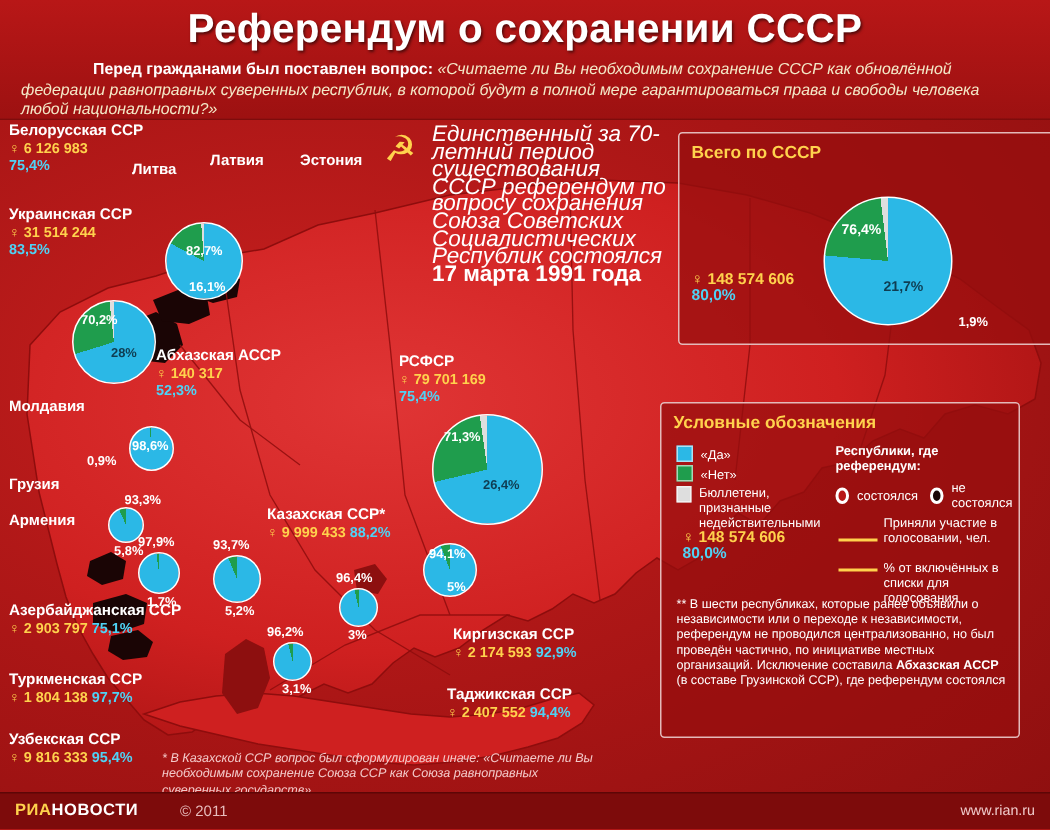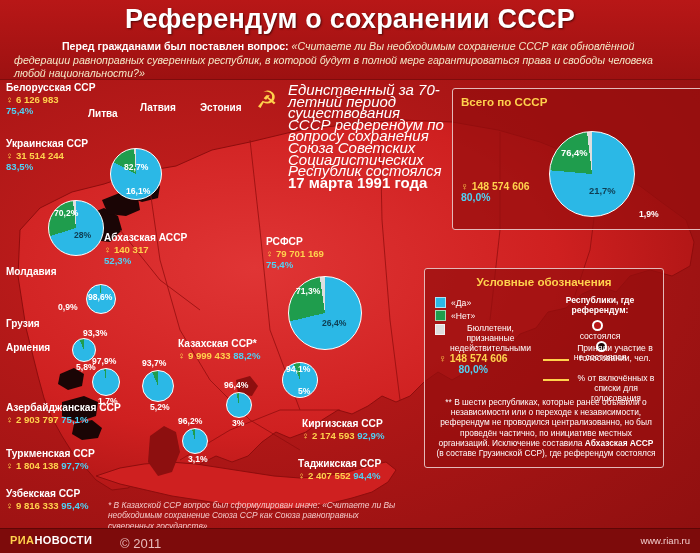--- a/index.html
+++ b/index.html
@@ -85,21 +85,21 @@
     position:absolute;font-size:8.4px;line-height:10.4px;color:#f3c9c9;font-style:italic;
   }
   
   .footer{
     position:absolute;left:0;bottom:0;width:700px;height:24px;
     background:#7d0b0b;border-top:1px solid #5e0606;
   }
   .brand{position:absolute;left:10px;top:5px;font-size:11px;font-weight:bold;color:#ffffff;letter-spacing:.4px;}
   .brand .c{color:#ffd24d;}
   .site{position:absolute;right:10px;top:6px;font-size:9.5px;color:#f0cccc;}
-  .copy{position:absolute;left:120px;top:7px;font-size:13px;color:#e7bcbc;}
+  .copy{position:absolute;left:120px;top:7px;font-size:10px;color:#e7bcbc;}
   
   .hs{position:absolute;font-size:24px;color:#ffd24d;line-height:24px;}
   
   .introblk{position:absolute;font-size:15px;line-height:11.6px;color:#ffffff;font-style:italic;}
   .introblk b{font-style:normal;color:#ffffff;}
   .arrow{position:absolute;background:#ffd24d;}
 </style>
 </head>
 <body>
 
@@ -269,41 +269,41 @@
     <div class="pieLabel" style="left:108px;top:58px;font-size:9.4px;">76,4%</div>
     <div class="pieLabel dark" style="left:136px;top:96px;font-size:9.4px;">21,7%</div>
     <div class="pieLabel" style="left:186px;top:120px;font-size:8.6px;">1,9%</div>
 
     <div style="position:absolute;left:8px;top:92px;">
       <div style="font-size:10.4px;"><span class="flag">♀</span> <span class="num" style="color:#ffd24d;font-weight:bold;">148 574 606</span></div>
       <div style="font-size:10.4px;color:#4fd2f5;font-weight:bold;">80,0%</div>
     </div>
   </div>
 
-  <div class="box" style="left:424px;top:268px;width:240px;height:200px;text-align:center;">
+  <div class="box" style="left:440px;top:268px;width:240px;height:224px;">
     <h3>Условные обозначения</h3>
 
     <div style="position:absolute;left:10px;top:26px;width:96px;">
       <div class="legrow">
         <span class="sw" style="background:#2bb8e6;"></span>
         <span class="legtxt">«Да»</span>
       </div>
       <div class="legrow">
         <span class="sw" style="background:#1f9d4d;"></span>
         <span class="legtxt">«Нет»</span>
       </div>
       <div class="legrow" style="align-items:flex-start;">
         <span class="sw" style="background:#dedede;margin-top:1px;"></span>
         <span class="legtxt" style="width:84px;">Бюллетени, признанные недействительными</span>
       </div>
     </div>
 
     <div style="position:absolute;left:116px;top:26px;width:118px;">
       <div class="legtxt" style="font-weight:bold;">Республики, где референдум:</div>
-      <div style="display:flex;align-items:center;margin-top:5px;flex-direction:column;">
+      <div style="display:flex;align-items:center;margin-top:5px;">
         <span class="cdot" style="background:#b81717;"></span>
         <span class="legtxt">состоялся</span>
         <span class="cdot" style="background:#1a0505;margin-left:8px;"></span>
         <span class="legtxt">не состоялся</span>
       </div>
     </div>
 
     <div style="position:absolute;left:14px;top:84px;">
       <div style="font-size:10.4px;"><span class="flag">♀</span> <span style="color:#ffd24d;font-weight:bold;">148 574 606</span></div>
       <div style="font-size:10.4px;color:#4fd2f5;font-weight:bold;">80,0%</div>

